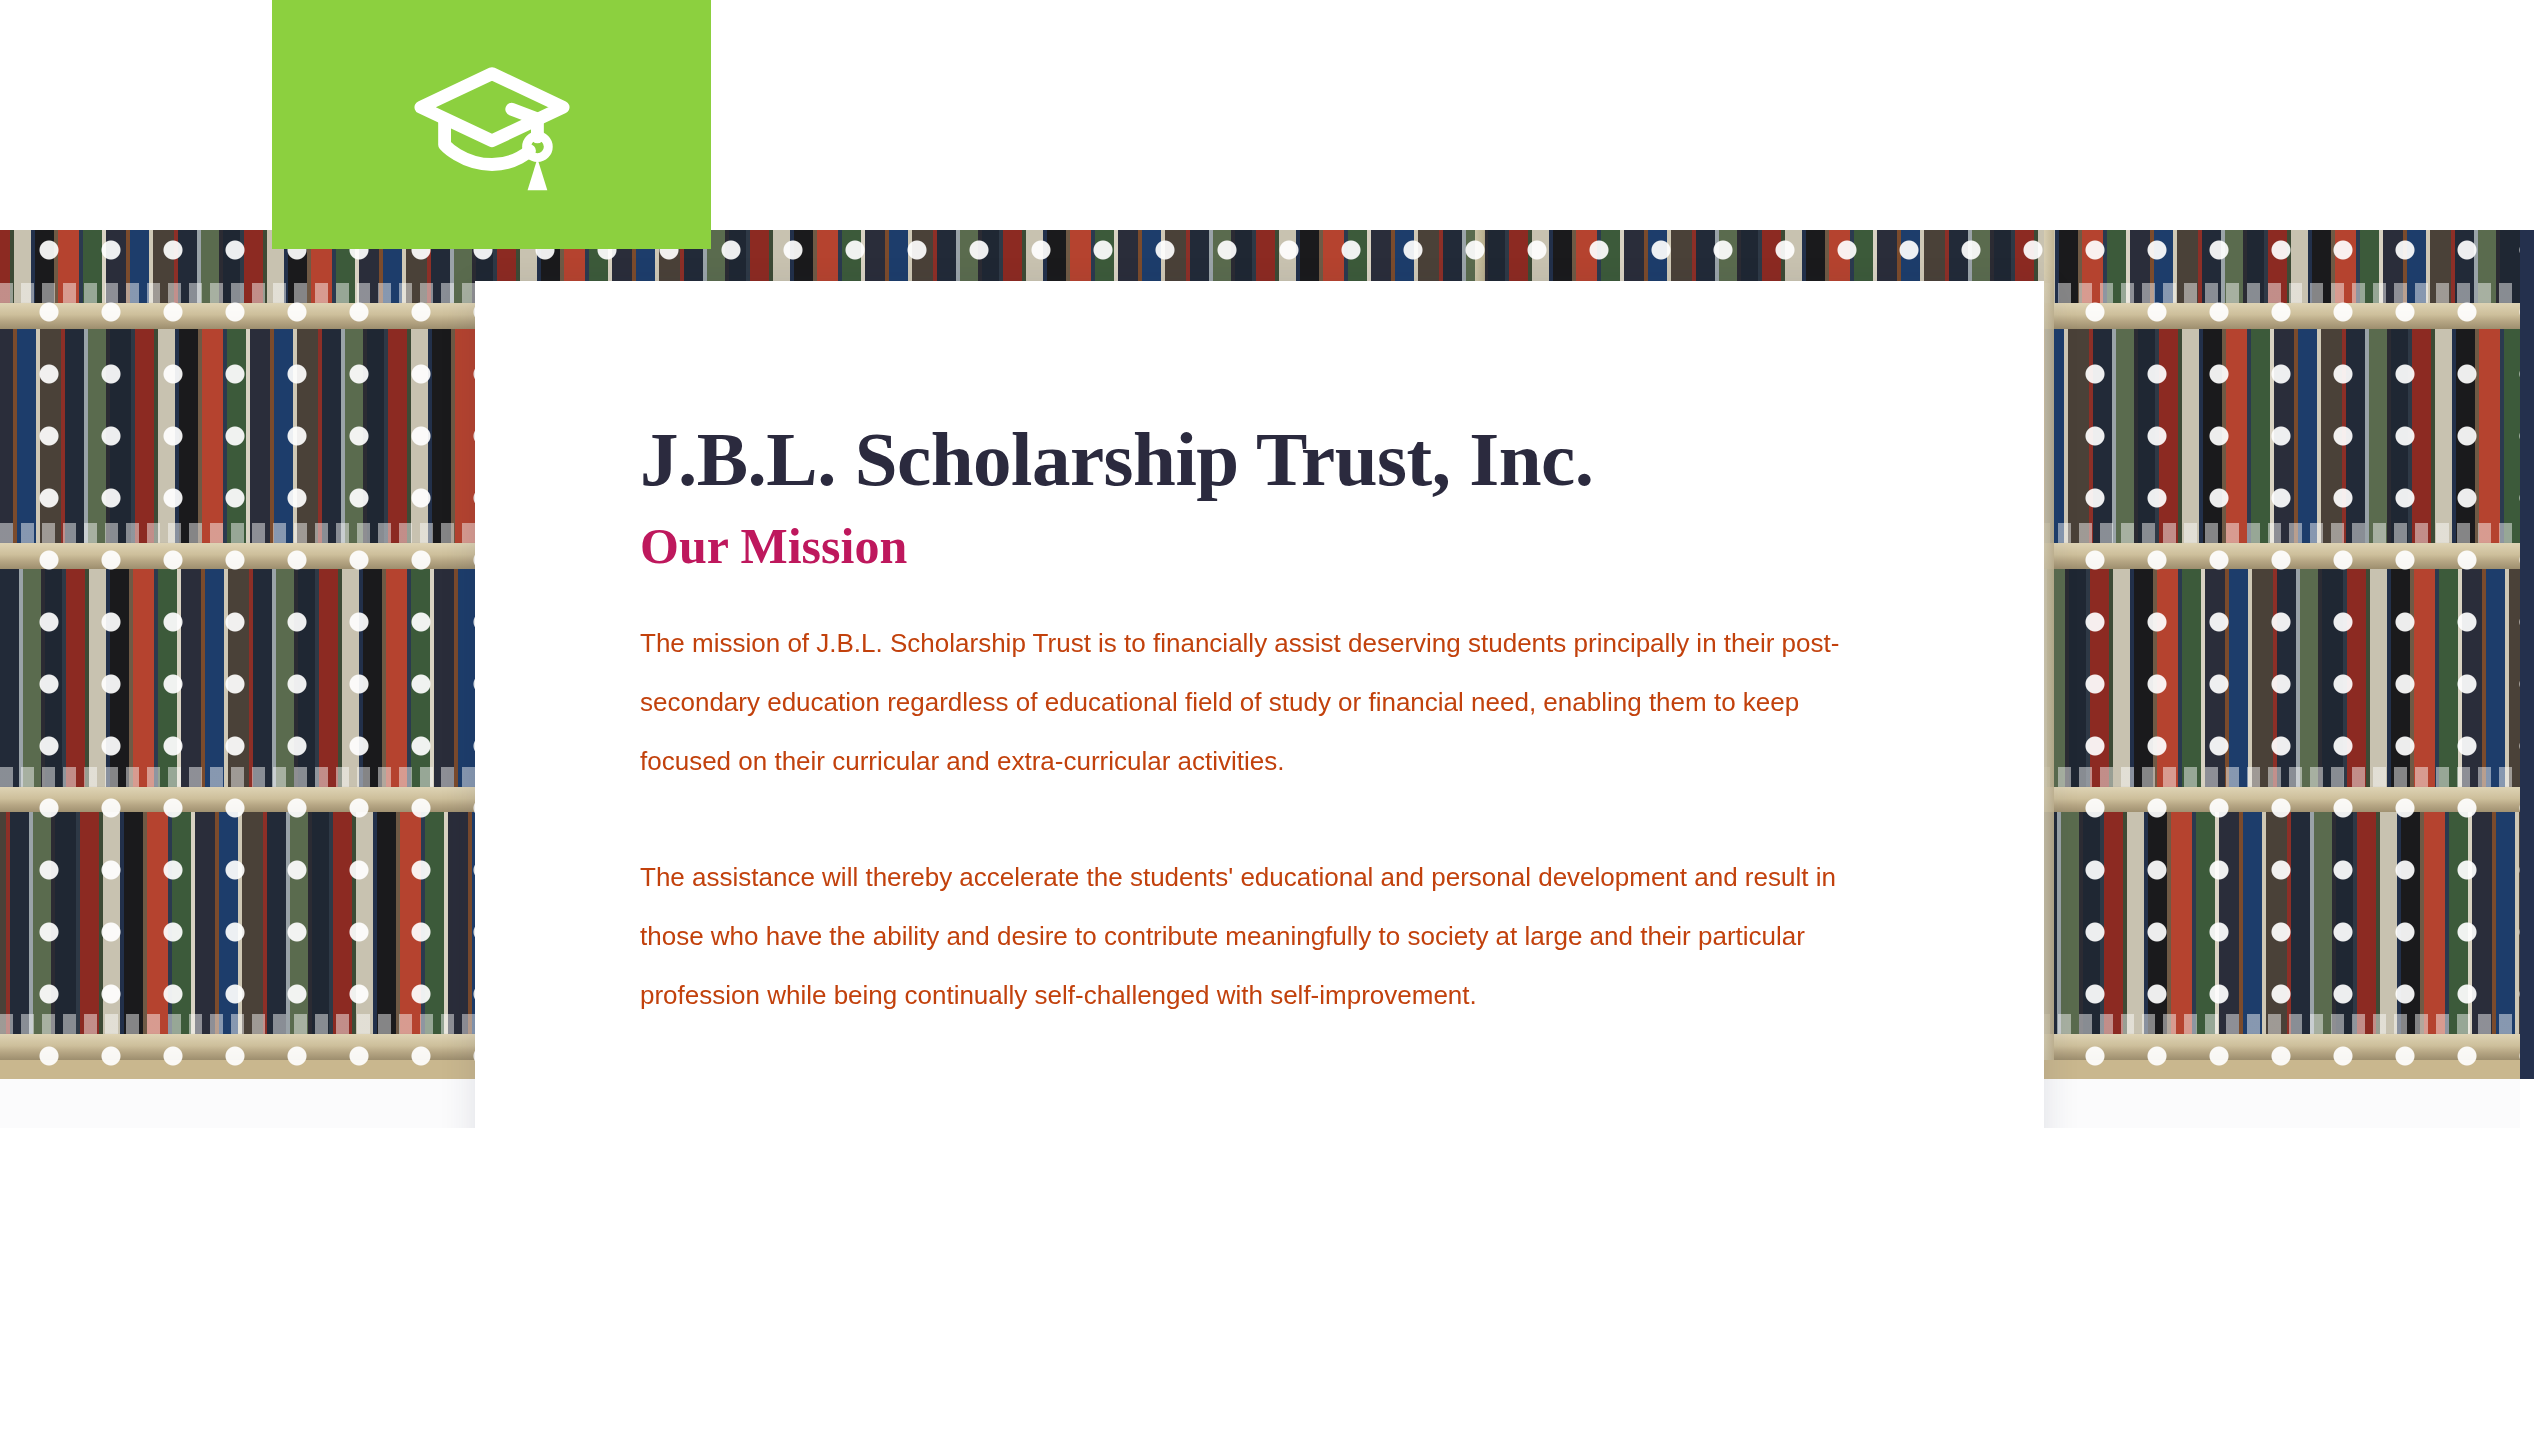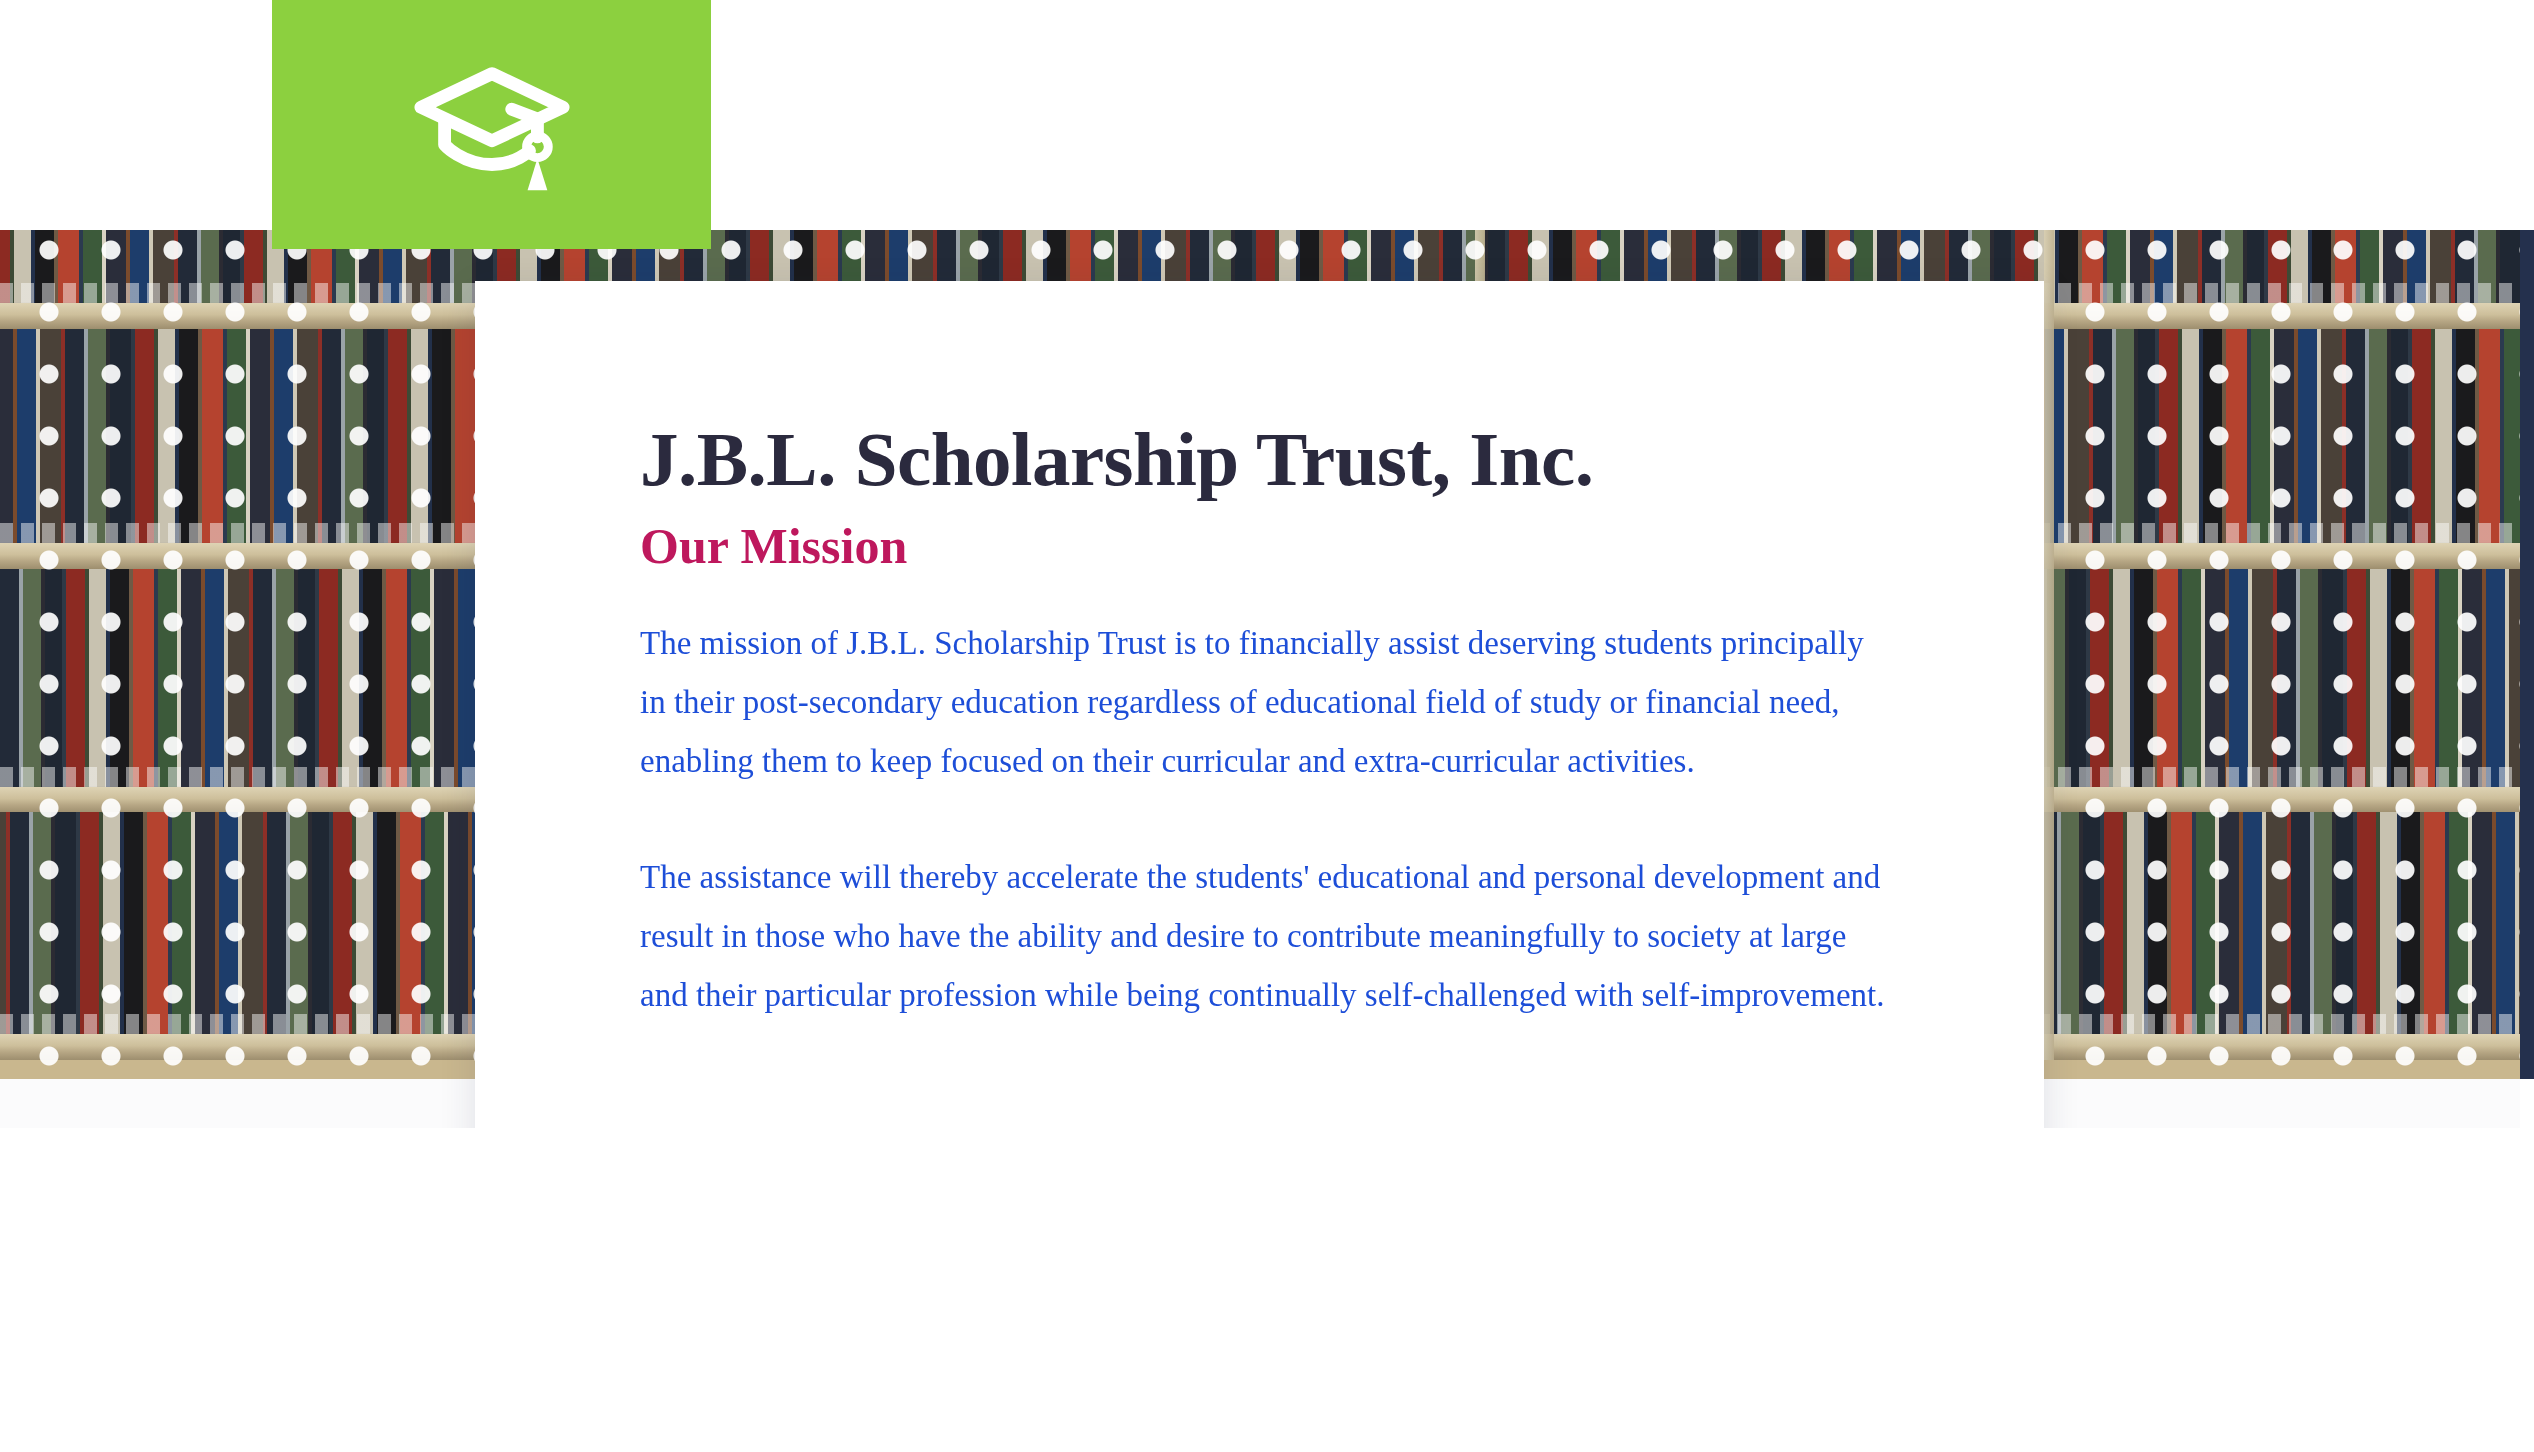--- a/index.html
+++ b/index.html
@@ -200,23 +200,23 @@
     color: #be185d;
     font-family: "Liberation Serif", serif;
     font-weight: 700;
     font-size: 50px;
     line-height: 1.1;
     letter-spacing: 0px;
   }
 
   .body-copy {
     margin: 40px 0 0 0;
-    color: #1d4ed8;
-    font-family: Liberation Serif, serif;
-    font-size: 33px;
+    color: #c2410c;
+    font-family: Liberation Sans, sans-serif;
+    font-size: 26px;
     line-height: 59px;
     font-weight: 400;
     max-width: 1257px;
   }
   .body-copy + .body-copy {
     margin-top: 57px;
   }
 
   
   .below-hero {

